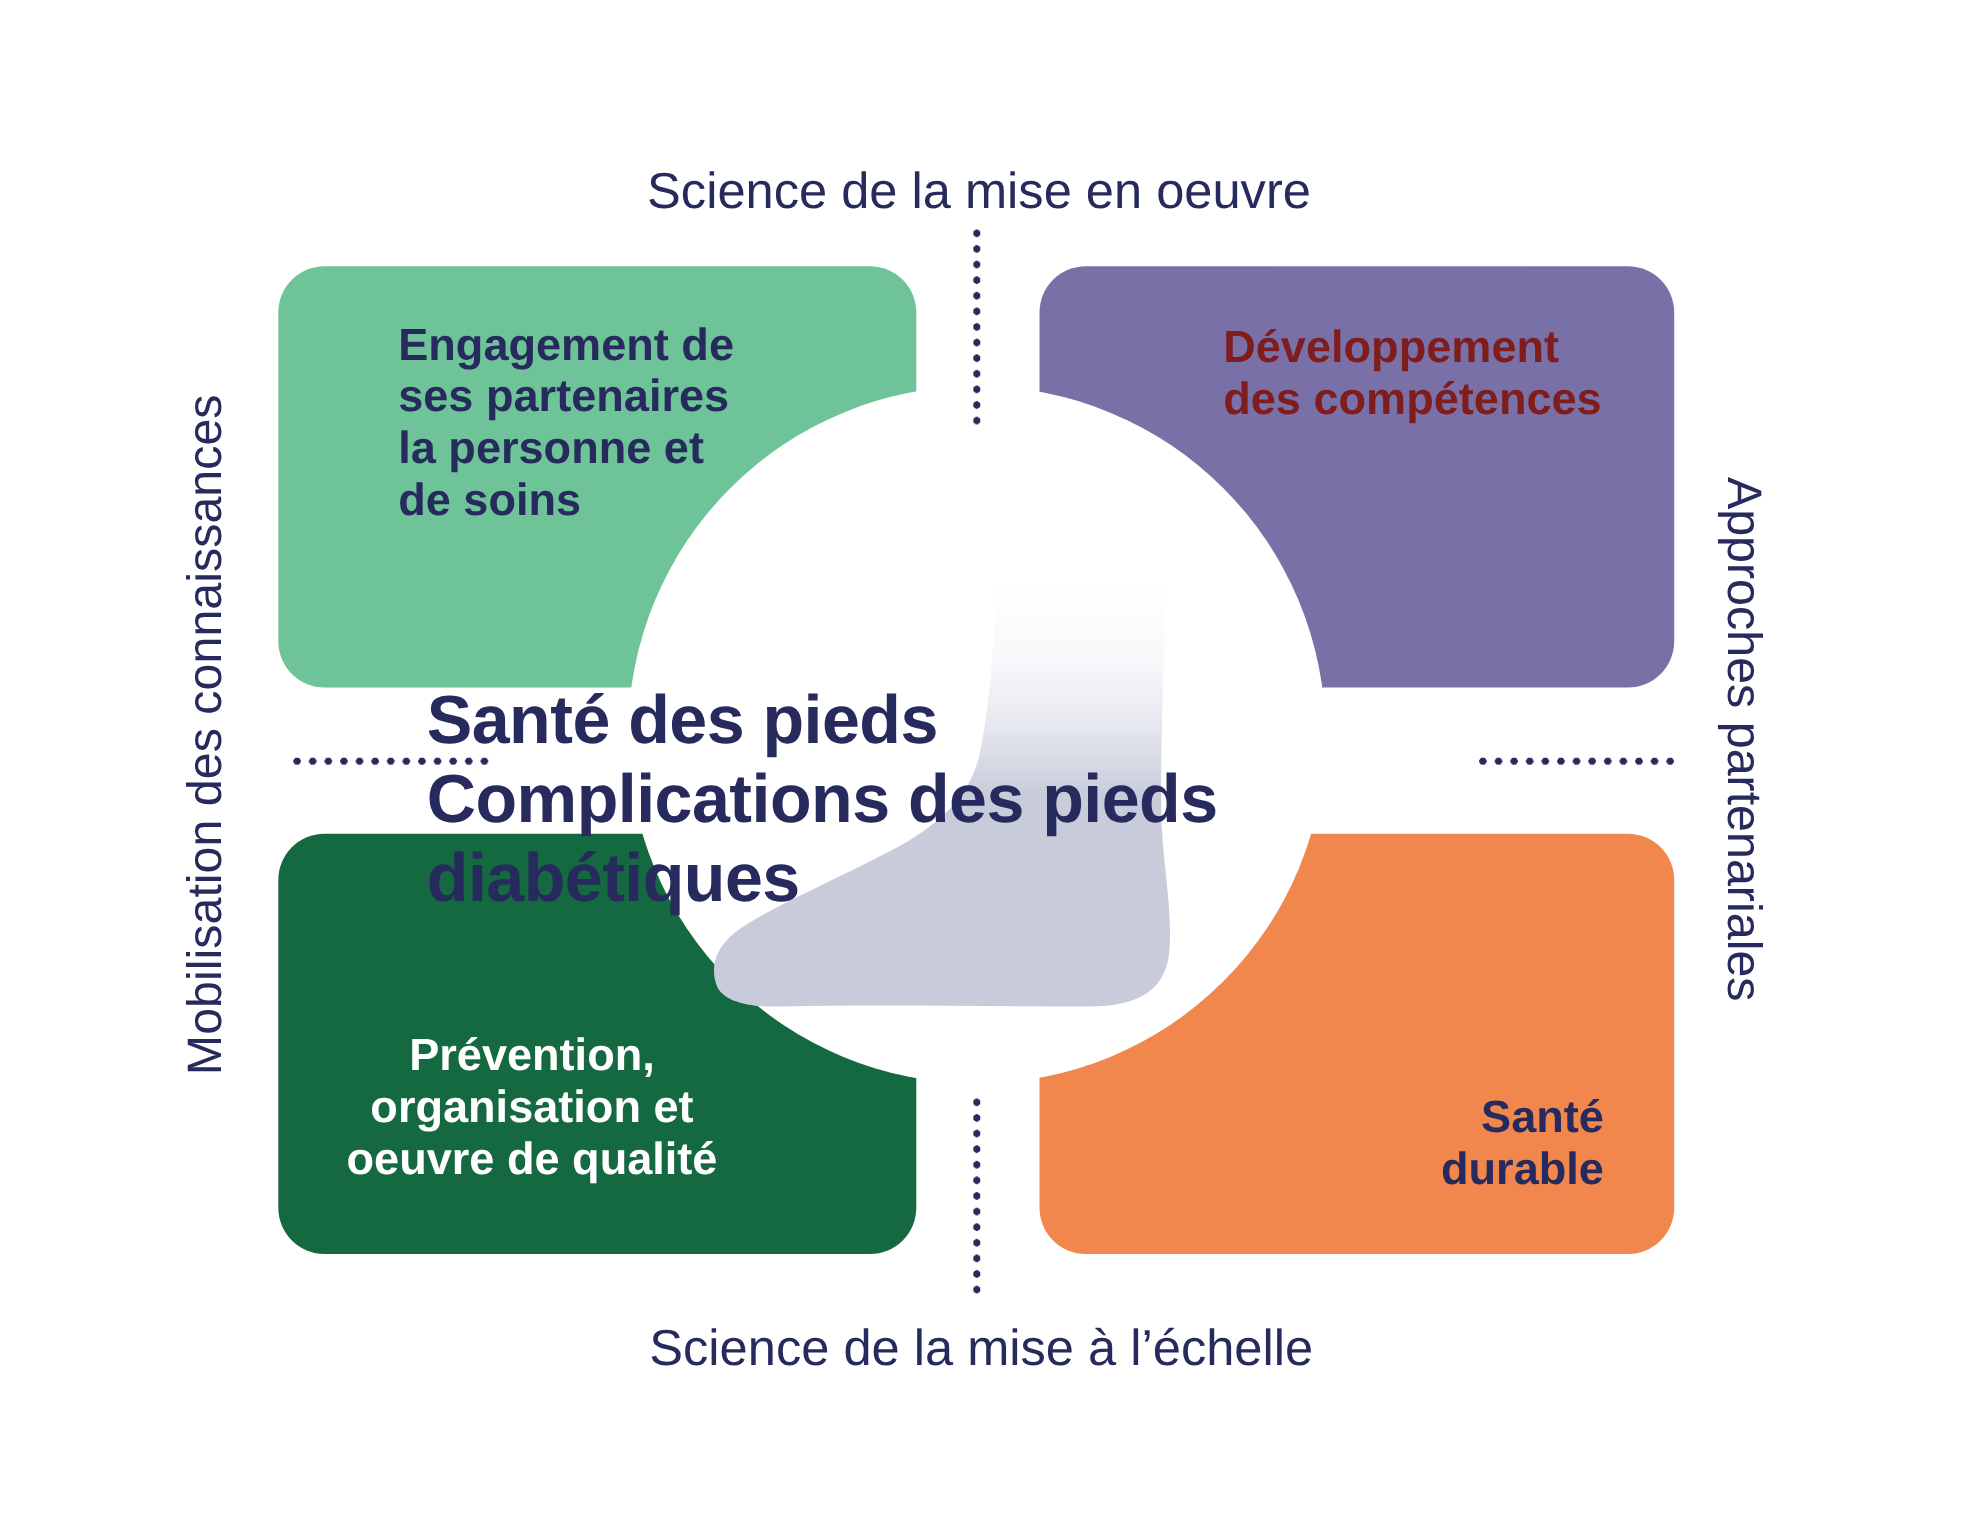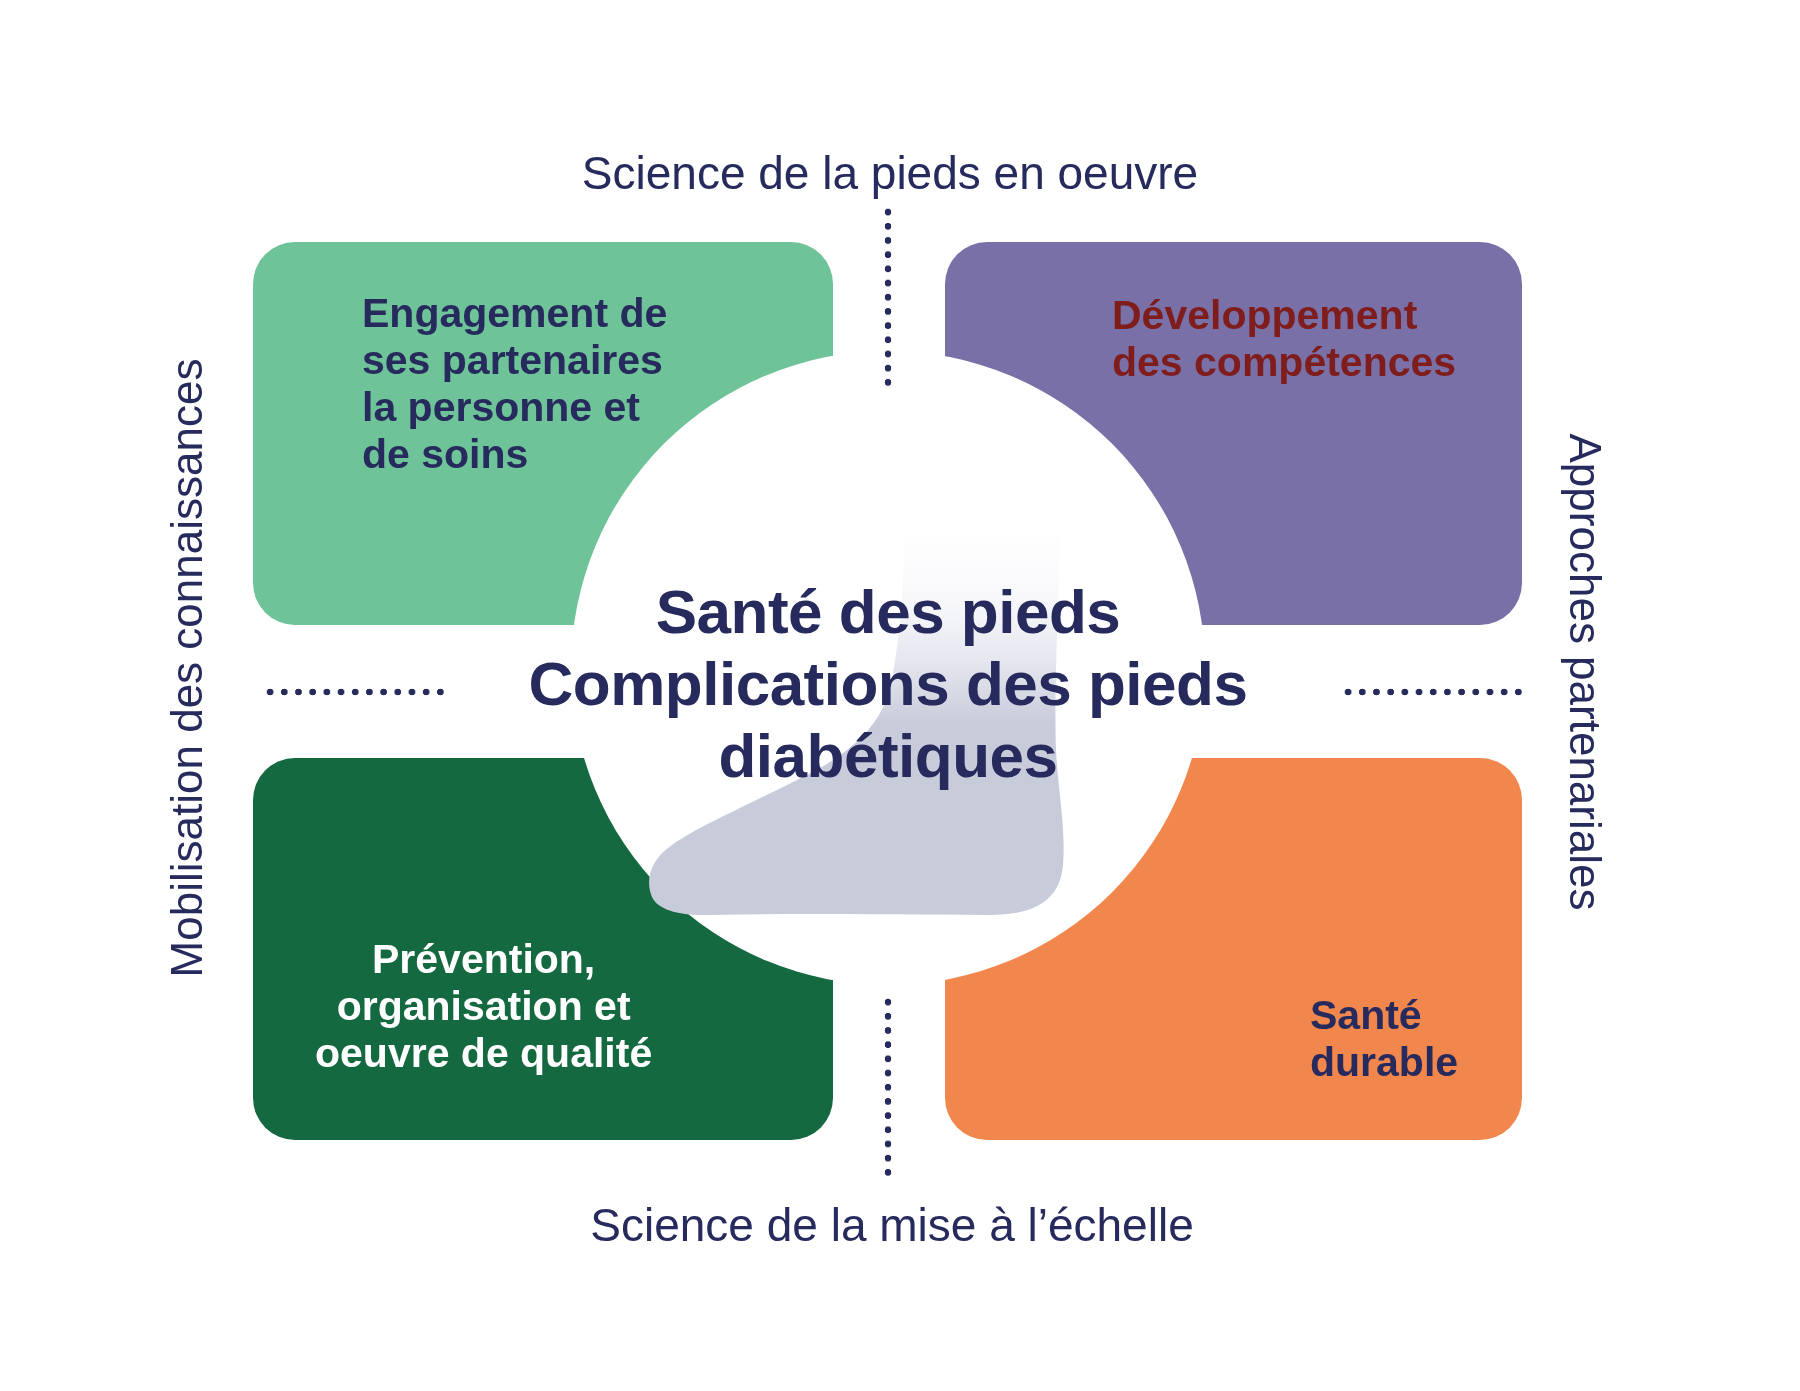--- a/index.html
+++ b/index.html
@@ -23,23 +23,23 @@
     position:absolute; z-index:4; font-weight:bold; font-size:41px; line-height:47px;
     white-space:nowrap; letter-spacing:0px;
   }
   #label-tl{left:315px; top:290px;margin-left:47px;}
   #label-tr{left:1112px; top:292px;}
   #label-bl{left:315px; top:936px;text-align:center;}
   #label-br{left:1310px; top:992px;}
   .q-label span{display:block;}
 
   #center-title{
-    position:absolute; left:388px; top:576px; width:1000px; z-index:4;
+    position:absolute; left:388px; top:619px; width:1000px; z-index:4;
     color:var(--navy); font-weight:bold; font-size:62px; line-height:72px;
-    text-align:center; letter-spacing:-0.5px;
+    letter-spacing:-0.5px;
   }
   #center-title span{display:block;}
 
   .axis-label{
     position:absolute; z-index:5; color:var(--navy); font-size:46px;
     white-space:nowrap;
   }
   #axis-top{left:890px; top:146px; transform:translateX(-50%);}
   #axis-bottom{left:892px; top:1198px; transform:translateX(-50%);}
   #axis-left{left:187px; top:668px; transform:translate(-50%,-50%) rotate(-90deg); font-size:44px;}
@@ -110,28 +110,28 @@
   </div>
   <div class="q-label" id="label-tr" style="color: #7f1d1d;">
     <span>Développement</span>
     <span>des compétences</span>
   </div>
   <div class="q-label" id="label-bl" style="color: rgb(255, 255, 255);">
     <span>Prévention,</span>
     <span>organisation et</span>
     <span>oeuvre de qualité</span>
   </div>
-  <div class="q-label" id="label-br" style="color: rgb(38, 42, 92);">
+  <div class="q-label" id="label-br" style="color: rgb(38, 42, 92); text-align: right;">
     <span>Santé</span>
     <span>durable</span>
   </div>
 
   <div class="dots dots-v" id="dots-top"></div>
   <div class="dots dots-v" id="dots-bottom"></div>
   <div class="dots dots-h" id="dots-left"></div>
   <div class="dots dots-h" id="dots-right"></div>
 
-  <div class="axis-label" id="axis-top">Science de la pieds en oeuvre</div>
+  <div class="axis-label" id="axis-top">Science de la mise en oeuvre</div>
   <div class="axis-label" id="axis-bottom">Science de la mise à l’échelle</div>
   <div class="axis-label" id="axis-left">Mobilisation des connaissances</div>
   <div class="axis-label" id="axis-right">Approches partenariales</div>
 
 </div>
 
 </body></html>

